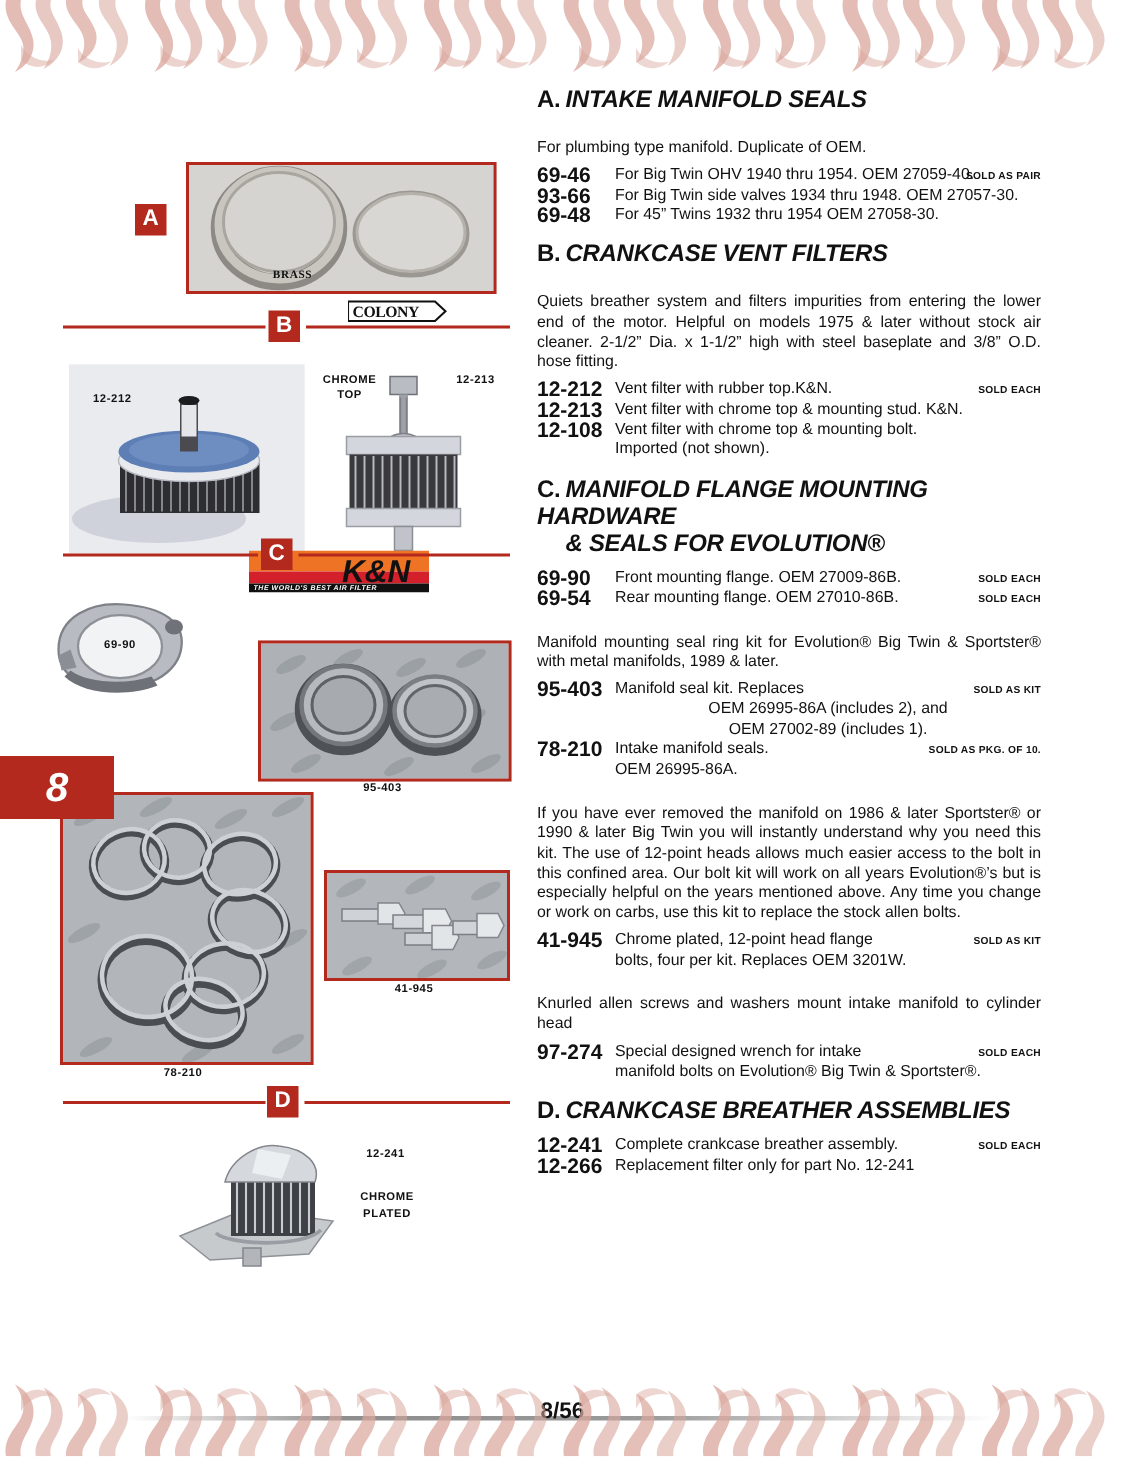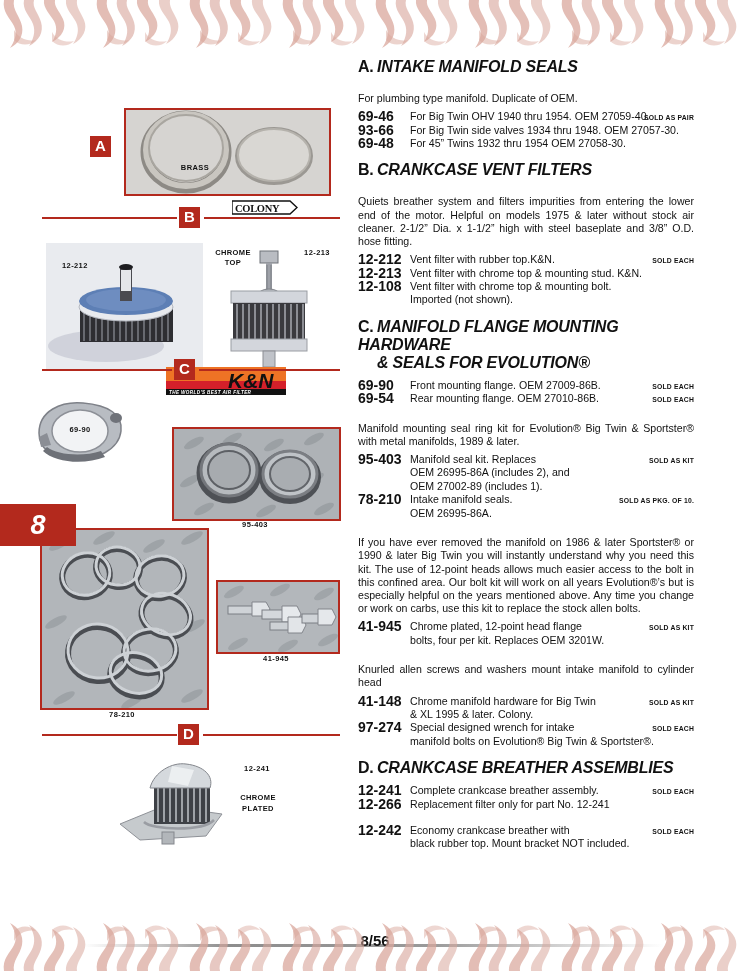--- a/index.html
+++ b/index.html
@@ -141,21 +141,21 @@
         <rect width="203" height="84" fill="#d6d4d1"></rect>
         <g>
           <ellipse cx="60" cy="42" rx="40" ry="36" fill="none" stroke="#8d8a85" stroke-width="11"></ellipse>
           <ellipse cx="60" cy="40" rx="40" ry="36" fill="none" stroke="#c9c6c0" stroke-width="6"></ellipse>
           <ellipse cx="60" cy="38" rx="37" ry="33" fill="#d6d4d1" stroke="#a9a6a0" stroke-width="2"></ellipse>
           <ellipse cx="148" cy="46" rx="36" ry="26" fill="none" stroke="#9b9893" stroke-width="6"></ellipse>
           <ellipse cx="148" cy="45" rx="36" ry="26" fill="#d9d7d3" stroke="#b5b2ac" stroke-width="2"></ellipse>
         </g>
       </svg>
     </div>
-    <div class="cap" style="left:160px;top:111px;width:70px;">BRASS</div>
+    <div class="cap" style="left:160px;top:126px;width:70px;font-family:Liberation Serif, serif;">BRASS</div>
 
     <div class="colony">
       <svg viewBox="0 0 66 15" width="66" height="15" aria-hidden="true">
         <path d="M0,1 H58 L65,7.5 L58,14 H0 Z" fill="#ffffff" stroke="#111" stroke-width="1.4"></path>
         <text x="3" y="11.6" font-family="Liberation Serif, serif" font-weight="bold" font-size="10.5" letter-spacing="-0.3" fill="#111">COLONY</text>
       </svg>
     </div>
 
     <div class="sec-rule" style="left:42px;top:165px;width:135px;"></div>
     <div class="sec-rule" style="left:204px;top:165px;width:136px;"></div>
@@ -437,21 +437,21 @@
         <span>Rear mounting flange. OEM 27010-86B.</span>
         <span class="sold">SOLD EACH</span>
       </div>
     </div>
     <p class="body">Manifold mounting seal ring kit for Evolution® Big Twin &amp; Sportster® with metal manifolds, 1989 &amp; later.</p>
     <div class="rows">
       <div class="row">
         <span class="pn">95-403</span>
         <span>Manifold seal kit. Replaces</span>
         <span class="sold">SOLD AS KIT</span>
-        <span class="cont" style="white-space:pre-line;">OEM 26995-86A (includes 2), and
+        <span class="cont" style="white-space:pre-line;text-align:center;">OEM 26995-86A (includes 2), and
 OEM 27002-89 (includes 1).</span>
       </div>
       <div class="row">
         <span class="pn">78-210</span>
         <span>Intake manifold seals.</span>
         <span class="sold">SOLD AS PKG. OF 10.</span>
         <span class="cont">OEM 26995-86A.</span>
       </div>
     </div>
     <p class="body">If you have ever removed the manifold on 1986 &amp; later Sportster® or 1990 &amp; later Big Twin you will instantly understand why you need this kit. The use of 12-point heads allows much easier access to the bolt in this confined area. Our bolt kit will work on all years Evolution®’s but is especially helpful on the years mentioned above. Any time you change or work on carbs, use this kit to replace the stock allen bolts.</p>
@@ -459,26 +459,20 @@
       <div class="row">
         <span class="pn">41-945</span>
         <span>Chrome plated, 12-point head flange</span>
         <span class="sold">SOLD AS KIT</span>
         <span class="cont">bolts, four per kit. Replaces OEM 3201W.</span>
       </div>
     </div>
     <p class="body">Knurled allen screws and washers mount intake manifold to cylinder head</p>
     <div class="rows">
       <div class="row">
-        <span class="pn">41-148</span>
-        <span>Chrome manifold hardware for Big Twin</span>
-        <span class="sold">SOLD AS KIT</span>
-        <span class="cont">&amp; XL 1995 &amp; later. Colony.</span>
-      </div>
-      <div class="row">
         <span class="pn">97-274</span>
         <span>Special designed wrench for intake</span>
         <span class="sold">SOLD EACH</span>
         <span class="cont">manifold bolts on Evolution® Big Twin &amp; Sportster®.</span>
       </div>
     </div>
 
     <h2 class="sec" style="margin-top:11px;">
       <span class="ltr">D.</span><span>CRANKCASE BREATHER ASSEMBLIES</span>
     </h2>
@@ -487,28 +481,20 @@
         <span class="pn">12-241</span>
         <span>Complete crankcase breather assembly.</span>
         <span class="sold">SOLD EACH</span>
       </div>
       <div class="row">
         <span class="pn">12-266</span>
         <span>Replacement filter only for part No. 12-241</span>
       </div>
     </div>
     <div class="spacer"></div>
-    <div class="rows">
-      <div class="row">
-        <span class="pn">12-242</span>
-        <span>Economy crankcase breather with</span>
-        <span class="sold">SOLD EACH</span>
-        <span class="cont">black rubber top. Mount bracket NOT included.</span>
-      </div>
-    </div>
   </div>
 
   <div class="footer-rule"></div>
   <div class="pgnum">8/56</div>
 
   <div class="flames bottom">
     <svg width="750" height="52" viewBox="0 0 750 52" xmlns="http://www.w3.org/2000/svg" aria-hidden="true">
       <g>
         <use href="#flameunit" x="0"></use>
           <use href="#flameunit" x="93"></use>

